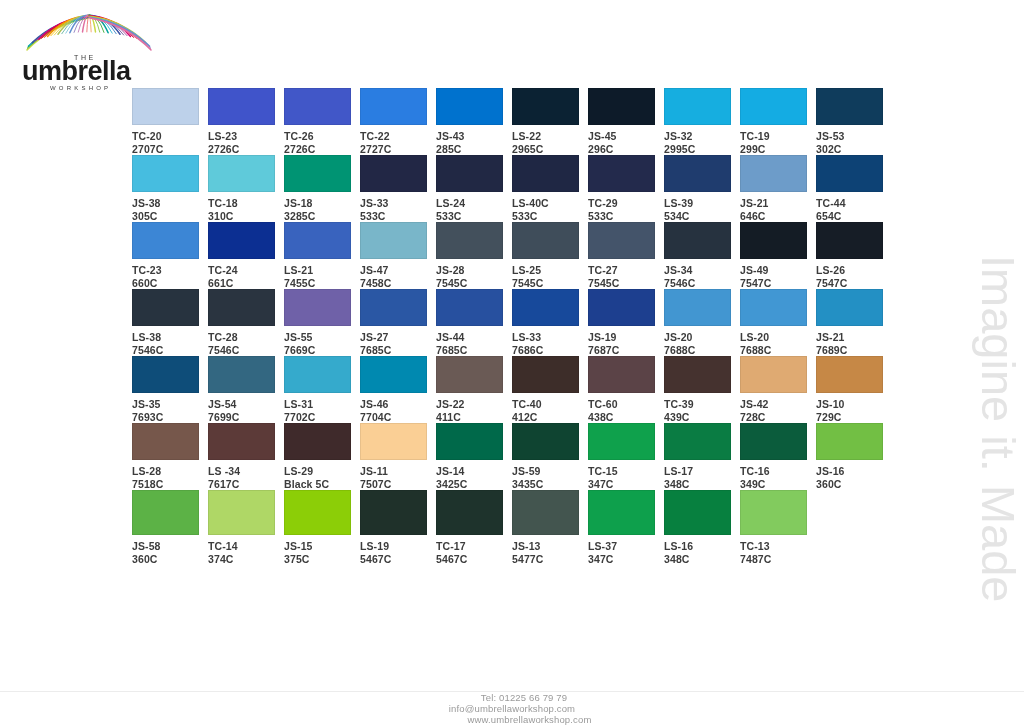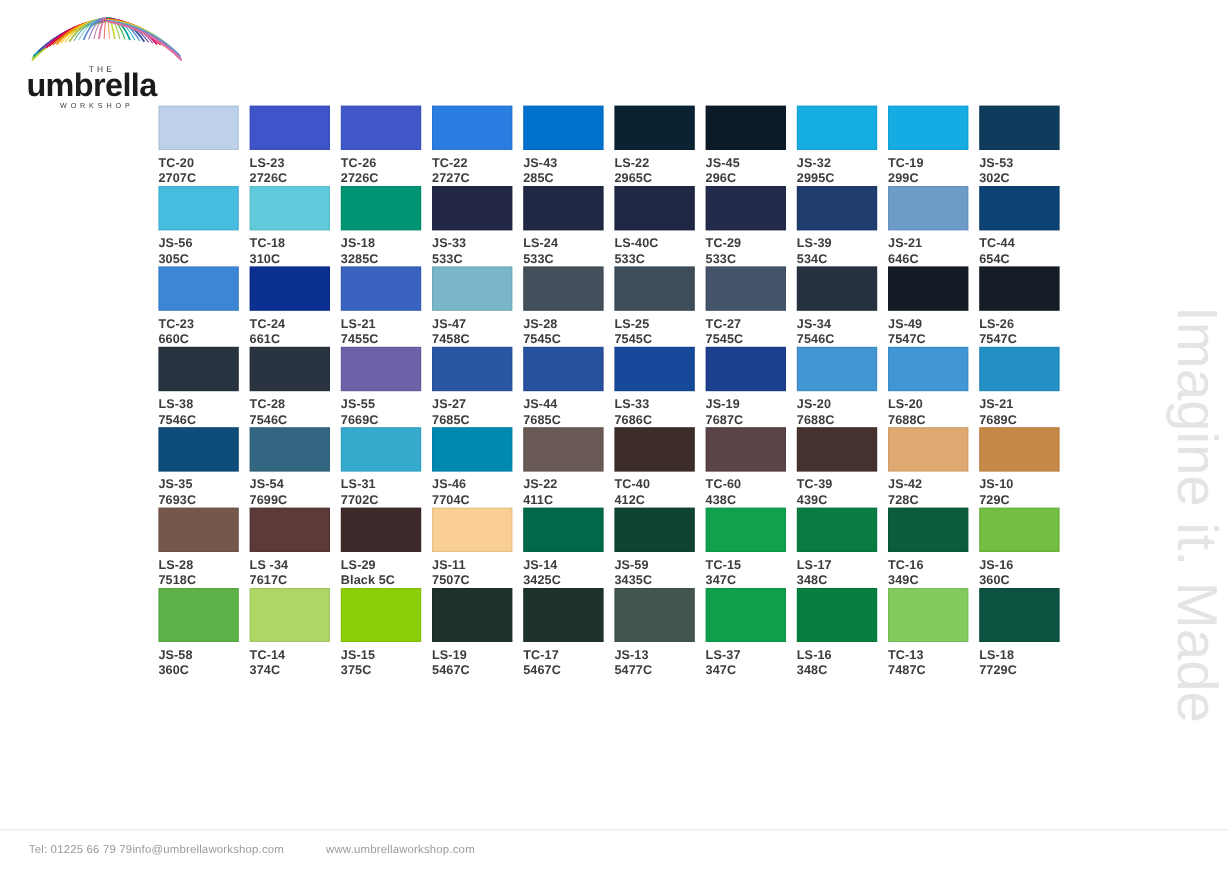--- a/index.html
+++ b/index.html
@@ -77,20 +77,21 @@
   #footer {
     position: absolute;
     left: 0; bottom: 0;
     width: 1024px; height: 34px;
     border-top: 1px solid #ececec;
     display: flex;
     align-items: center;
     font-size: 9.5px;
     color: #9a9a9a;
     letter-spacing: 0.15px;
+    flex-direction: column;
   }
   #footer .f-item { white-space: nowrap; }
   #f-tel  { margin-left: 24px; }
   #f-mail { }
   #f-web  { margin-left: 35px; }
 </style>
 </head>
 <body>
 
 <div id="page">
@@ -225,21 +226,21 @@
           <div class="cap">
             <span>JS-53</span>
             <span>302C</span>
           </div>
         </div>
       </div>
       <div class="swatch-row">
         <div class="cell">
           <div class="chip" style="background: rgb(70, 189, 224);"></div>
           <div class="cap">
-            <span>JS-56</span>
+            <span>JS-38</span>
             <span>305C</span>
           </div>
         </div>
         <div class="cell">
           <div class="chip" style="background: rgb(95, 202, 218);"></div>
           <div class="cap">
             <span>TC-18</span>
             <span>310C</span>
           </div>
         </div>
@@ -643,27 +644,20 @@
           <div class="cap">
             <span>LS-16</span>
             <span>348C</span>
           </div>
         </div>
         <div class="cell">
           <div class="chip" style="background: rgb(130, 203, 94);"></div>
           <div class="cap">
             <span>TC-13</span>
             <span>7487C</span>
-          </div>
-        </div>
-        <div class="cell">
-          <div class="chip" style="background: rgb(11, 82, 65);"></div>
-          <div class="cap">
-            <span>LS-18</span>
-            <span>7729C</span>
           </div>
         </div>
       </div>
     </div>
 
   <div id="footer">
     <span class="f-item" id="f-tel">Tel: 01225 66 79 79</span>
     <span class="f-item" id="f-mail">info@umbrellaworkshop.com</span>
     <span class="f-item" id="f-web">www.umbrellaworkshop.com</span>
   </div>

